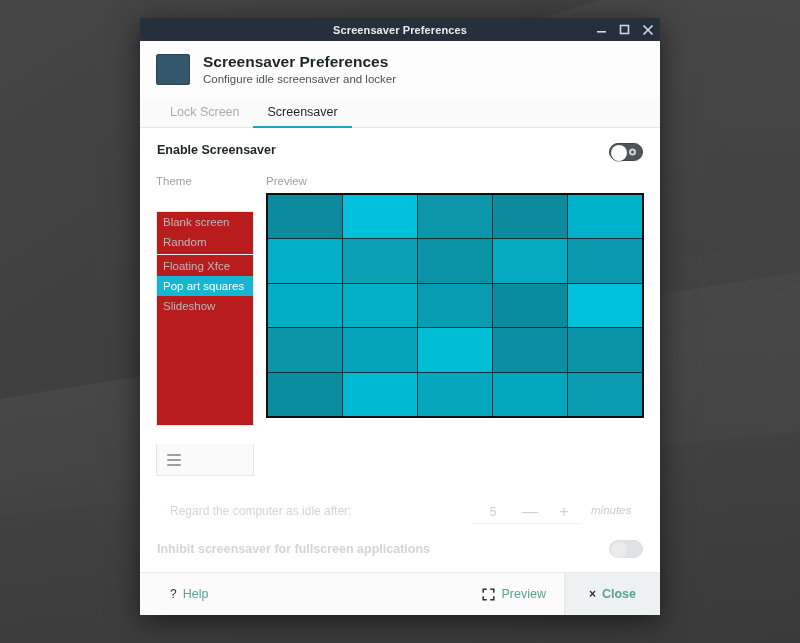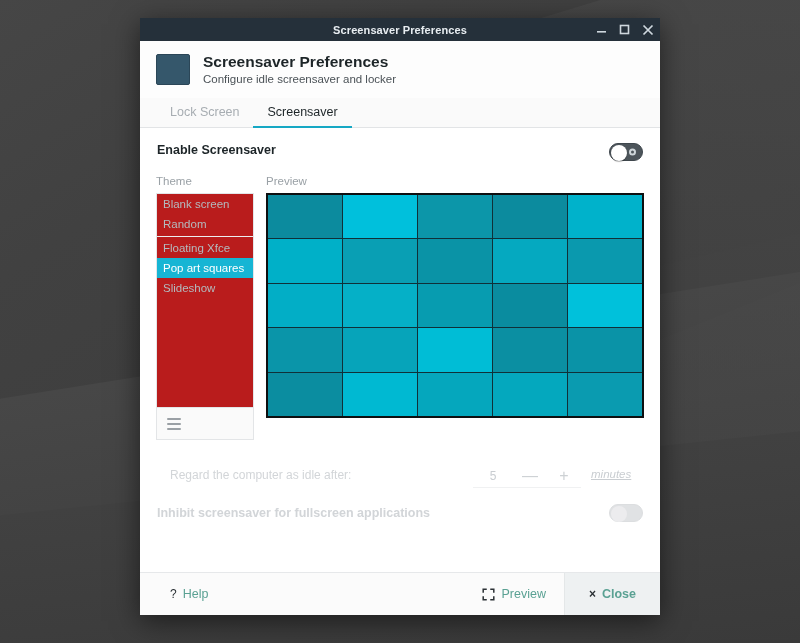--- a/index.html
+++ b/index.html
@@ -202,21 +202,21 @@
     background: #ececee;
     box-shadow: none;
   }
 
   
   #theme-area {
     display: flex;
     gap: 12px;
     flex: none;
   }
-  #theme-col { width: 98px; display: flex; flex-direction: column; }
+  #theme-col { width: 98px; display: flex; flex-direction: column; gap: 18px; }
   #preview-col { flex: 1 1 auto; display: flex; flex-direction: column; }
   .section-cap {
     font-size: 11.5px;
     color: #9aa1a6;
     padding-bottom: 6px;
   }
 
   #theme-list {
     border: 1px solid #e3e5e7;
     background: #b91c1c;
@@ -311,21 +311,20 @@
     color: #cdd1d4;
     cursor: pointer;
     line-height: 1;
   }
   #spin-unit {
     font-size: 11.5px;
     color: #c9cdd1;
     font-style: italic;
     margin-left: 10px;
     width: 52px;
-    text-decoration: underline;
   }
 
   
   #footer {
     height: 43px;
     border-top: 1px solid #e6e8ea;
     background: #fbfbfb;
     display: flex; align-items: stretch;
     flex: none;
   }

